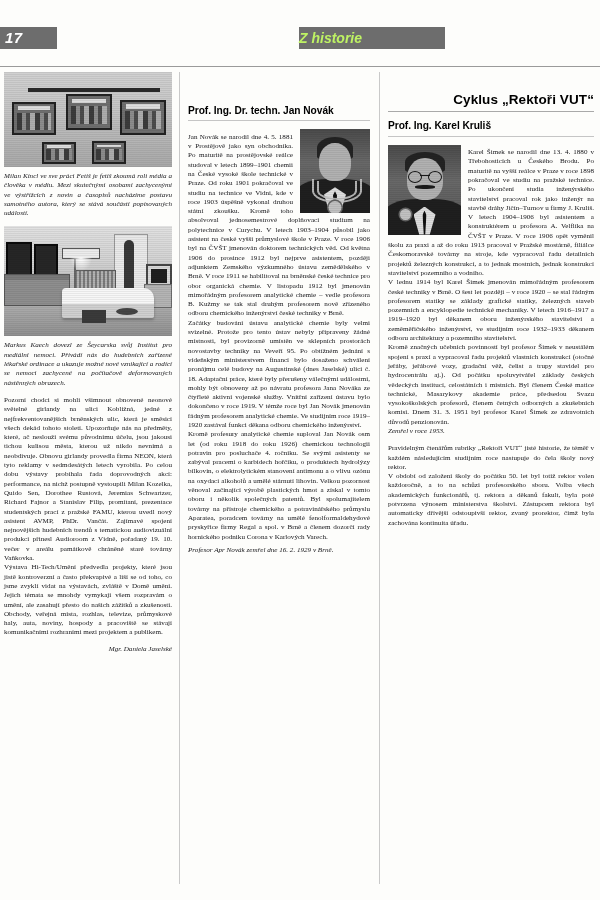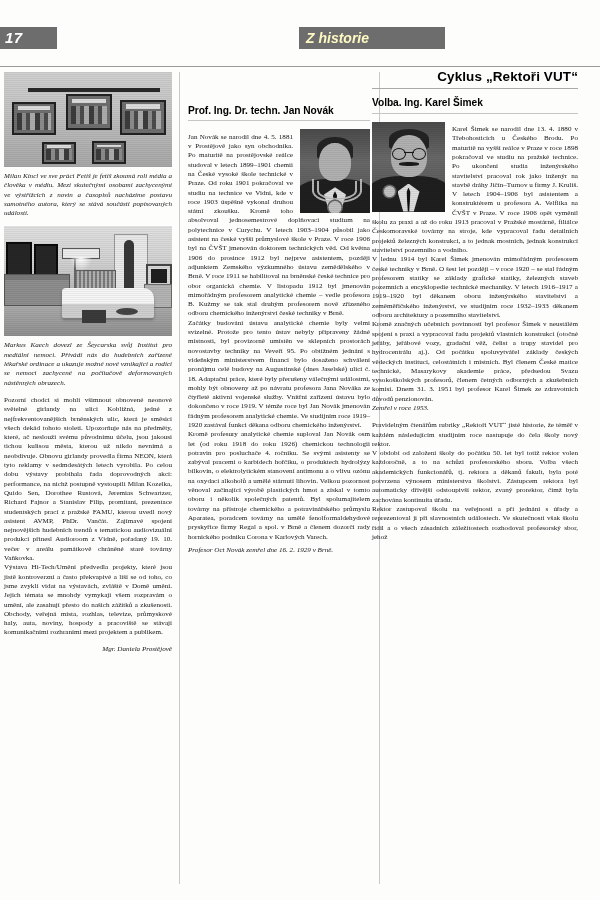--- a/index.html
+++ b/index.html
@@ -45,27 +45,26 @@
     box-sizing: border-box;
     letter-spacing: 0.5px;
   }
   .section-tag {
     position: absolute;
     left: 299px;
     top: 0;
     width: 146px;
     height: 22px;
     background: #6d6d6d;
-    color: #fef9c3;
+    color: #bef264;
     font-family: "Liberation Sans", sans-serif;
     font-style: italic;
     font-weight: bold;
     font-size: 14px;
     line-height: 22px;
-    padding-left: 7px;
     box-sizing: border-box;
   }
   .rule-top {
     position: absolute;
     left: 0;
     top: 66px;
     width: 600px;
     height: 1px;
     background: #9a9a9a;
   }
@@ -74,21 +73,21 @@
   .col {
     position: absolute;
     top: 72px;
     font-size: 7.1px;
     line-height: 9.3px;
     text-align: justify;
     color: #16161a;
   }
   .col-left  { left: 4px;   width: 168px; }
   .col-mid   { left: 188px; width: 182px; }
-  .col-right { left: 372px; width: 206px; }
+  .col-right { left: 388px; width: 206px; margin-top: 23px; }
 
   .col-divider {
     position: absolute;
     top: 72px;
     width: 1px;
     height: 812px;
     background: #c9c9c9;
   }
   .div-1 { left: 179px; }
   .div-2 { left: 379px; }
@@ -388,21 +387,21 @@
       <div class="e2-box"></div>
       <div class="e2-stool"></div>
       <div class="grain"></div>
     </div>
     <p class="photo-caption">Markus Kaech dovezl ze Šeycarska svůj Institut pro mediální nemoci. Přivádí nás do hudebních zařízené lékařské ordinace a ukazuje možné nové vznikající a rodící se nemoci zachycené na počítačově deformovaných nástěnných obrazech.</p>
 
     <div class="gap"></div>
 
     <p class="body">Pozorní chodci si mohli všimnout obnovené neonové světelné girlandy na ulici Kobližná, jedné z nejfrekventovanějších brněnských ulic, která je směsicí všech dekád tohoto století. Upozorňuje nás na předměty, které, ač neslouží svému původnímu účelu, jsou jakousi tichou kulisou města, kterou už nikdo nevnímá a neobdivuje. Obnovu girlandy provedla firma NEON, která tyto reklamy v sedmdesátých letech vyrobila. Po celou dobu výstavy probíhala řada doprovodných akcí: performance, na nichž postupně vystoupili Milan Kozelka, Quido Sen, Dorothee Rustová, Jeremias Schwartzer, Richard Fajnor a Stanislav Filip, promítaní, prezentace studentských prací z pražské FAMU, kterou uvedl nový asistent AVMP, PhDr. Vančát. Zajímavé spojení nejnovějších hudebních trendů s tematickou audiovizuální produkcí přinesl Audioroom z Vídně, pořadaný 19. 10. večer v areálu památkově chráněné staré továrny Vaňkovka.</p>
     <p class="body">Výstava Hi-Tech/Umění předvedla projekty, které jsou jistě kontroverzní a často překvapivé a liší se od toho, co jsme zvyklí vidat na výstavách, zvláště v Domě umění. Jejich témata se mnohdy vymykají všem rozpravám o umění, ale zasahují přesto do našich zážitků a zkušeností. Obchody, veřejná místa, rozhlas, televize, průmyskové haly, auta, noviny, hospody a pracoviště se stávají komunikačními rozhraními mezi projektem a publikem.</p>
-    <p class="author">Mgr. Daniela Prostějově</p>
+    <p class="author">Mgr. Daniela Jaselské</p>
   </div>
 
   <div class="col col-mid">
     <div style="height:34px"></div>
     <div class="person-title">Prof. Ing. Dr. techn. Jan Novák</div>
     <div class="hair2"></div>
 
     <div class="photo portrait portrait-1">
       <div class="p-body" style="bottom:0;width:78px;height:34px;"></div>
       <div class="p-shirt" style="bottom:0;width:22px;height:26px;"></div>
@@ -414,27 +413,27 @@
       <div class="p-medal" style="top:72px;width:13px;height:13px;"></div>
       <div class="grain"></div>
     </div>
 
     <div class="gap-sm"></div>
     <p class="body">Jan Novák se narodil dne 4. 5. 1881 v Prostějově jako syn obchodníka. Po maturitě na prostějovské reálce studoval v letech 1899–1901 chemii na České vysoké škole technické v Praze. Od roku 1901 pokračoval ve studiu na technice ve Vidni, kde v roce 1903 úspěšně vykonal druhou státní zkoušku. Kromě toho absolvoval jednosemestrové doplňovací studium na polytechnice v Curychu. V letech 1903–1904 působil jako asistent na české vyšší průmyslové škole v Praze. V roce 1906 byl na ČVŠT jmenován doktorem technických věd. Od května 1906 do prosince 1912 byl nejprve asistentem, později adjunktem Zemského výzkumného ústavu zemědělského v Brně. V roce 1911 se habilitoval na brněnské české technice pro obor organická chemie. V listopadu 1912 byl jmenován mimořádným profesorem analytické chemie – vedle profesora B. Kužmy se tak stal druhým profesorem nově zřízeného odboru chemického inženýrství české techniky v Brně.</p>
     <div class="clear"></div>
     <p class="body">Začátky budování ústavu analytické chemie byly velmi svízelné. Protože pro tento ústav nebyly připraveny žádné místnosti, byl provizorně umístěn ve sklepních prostorách novostavby techniky na Veveří 95. Po obtížném jednání s vídeňským ministerstvem financí bylo dosaženo schválení pronájmu celé budovy na Augustinské (dnes Jaselské) ulici č. 18. Adaptační práce, které byly přerušeny válečnými událostmi, mohly být obnoveny až po návratu profesora Jana Nováka ze čtyřleté aktivní vojenské služby. Vnitřní zařízení ústavu bylo dokončeno v roce 1919. V témže roce byl Jan Novák jmenován řádným profesorem analytické chemie. Ve studijním roce 1919–1920 zastával funkci děkana odboru chemického inženýrství.</p>
     <p class="body">Kromě profesury analytické chemie suploval Jan Novák osm let (od roku 1918 do roku 1926) chemickou technologii potravin pro posluchače 4. ročníku. Se svými asistenty se zabýval pracemi o karbidech hořčíku, o produktech hydrolýzy bílkovin, o elektrolytickém stanovení antimonu a o vlivu ozónu na oxydaci alkoholů a umělé stárnutí lihovin. Velkou pozornost věnoval začínající výrobě plastických hmot a získal v tomto oboru i několik společných patentů. Byl spolumajitelem továrny na přístroje chemického a potravinářského průmyslu Aparatea, poradcem továrny na umělé fenolformaldehydové pryskyřice firmy Regal a spol. v Brně a členem dozorčí rady hornického podniku Corona v Karlových Varech.</p>
     <div class="gap-sm"></div>
-    <p class="italic">Profesor Oct Novák zemřel dne 16. 2. 1929 v Brně.</p>
+    <p class="italic">Profesor Apr Novák zemřel dne 16. 2. 1929 v Brně.</p>
   </div>
 
   <div class="col col-right">
     <div class="cyklus-title">Cyklus „Rektoři VUT“</div>
     <div class="hair"></div>
-    <div class="person-title">Volba. Ing. Karel Šimek</div>
+    <div class="person-title">Prof. Ing. Karel Kruliš</div>
     <div class="hair2"></div>
 
     <div class="photo portrait portrait-2">
       <div class="p-body" style="bottom:0;width:82px;height:36px;"></div>
       <div class="p-shirt" style="bottom:0;width:22px;height:28px;"></div>
       <div class="p-tie" style="bottom:0;width:9px;height:24px;"></div>
       <div class="p-hair" style="top:7px;width:40px;height:20px;"></div>
       <div class="p-head" style="top:13px;width:36px;height:42px;"></div>
       <div class="p-glasses" style="top:26px;">
           <i class="l"></i>
@@ -448,16 +447,15 @@
 
     <div class="gap-sm"></div>
     <p class="body">Karel Šimek se narodil dne 13. 4. 1880 v Třebohosticích u Českého Brodu. Po maturitě na vyšší reálce v Praze v roce 1898 pokračoval ve studiu na pražské technice. Po ukončení studia inženýrského stavitelství pracoval rok jako inženýr na stavbě dráhy Jičín–Turnov u firmy J. Kruliš. V letech 1904–1906 byl asistentem a konstruktérem u profesora A. Velflíka na ČVŠT v Praze. V roce 1906 opět vyměnil školu za praxi a až do roku 1913 pracoval v Pražské mostárně, filiálce Českomoravské továrny na stroje, kde vypracoval řadu detailních projektů železných konstrukcí, a to jednak mostních, jednak konstrukcí stavitelství pozemního a vodního.</p>
     <div class="clear"></div>
     <p class="body">V lednu 1914 byl Karel Šimek jmenován mimořádným profesorem české techniky v Brně. O šest let později – v roce 1920 – se stal řádným profesorem statiky se základy grafické statiky, železných staveb pozemních a encyklopedie technické mechaniky. V letech 1916–1917 a 1919–1920 byl děkanem oboru inženýrského stavitelství a zeměměřičského inženýrství, ve studijním roce 1932–1933 děkanem odboru architektury a pozemního stavitelství.</p>
     <p class="body">Kromě značných učebních povinností byl profesor Šimek v neustálém spojení s praxí a vypracoval řadu projektů vlastních konstrukcí (otočné jeřáby, jeřábové vozy, gradační věž, čelist a trupy stavidel pro hydrocentrálu aj.). Od počátku spoluvytvářel základy českých vědeckých institucí, celostátních i místních. Byl členem České matice technické, Masarykovy akademie práce, předsedou Svazu vysokoškolských profesorů, členem četných odborných a zkušebních komisí. Dnem 31. 3. 1951 byl profesor Karel Šimek ze zdravotních důvodů penzionován.</p>
     <p class="italic">Zemřel v roce 1953.</p>
     <div class="gap"></div>
     <p class="body">Pravidelným čtenářům rubriky „Rektoři VUT“ jisté historie, že téměř v každém následujícím studijním roce nastupuje do čela školy nový rektor.</p>
     <p class="body">V období od založení školy do počátku 50. let byl totiž rektor volen každoročně, a to na schůzi profesorského sboru. Volba všech akademických funkcionářů, tj. rektora a děkanů fakult, byla poté potvrzena výnosem ministerstva školství. Zástupcem rektora byl automaticky dřívější odstoupivší rektor, zvaný prorektor, čímž byla zachována kontinuita úřadu.</p>
-    <p class="body">Rektor zastupoval školu na veřejnosti a při jednání s úřady a reprezentoval ji při slavnostních událostech. Ve skutečnosti však školu řídil a o všech zásadních záležitostech rozhodoval profesorský sbor, jehož</p>
   </div>
 
 </div>
 
 </body></html>

